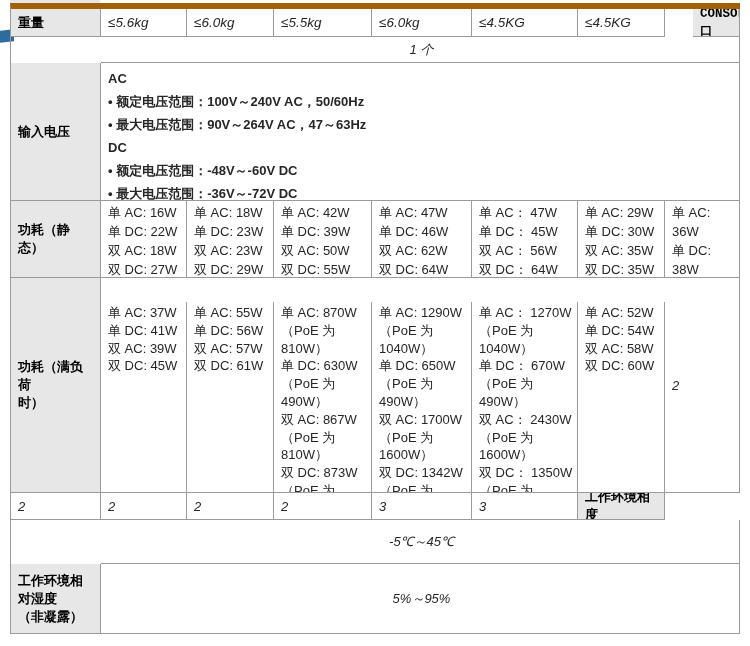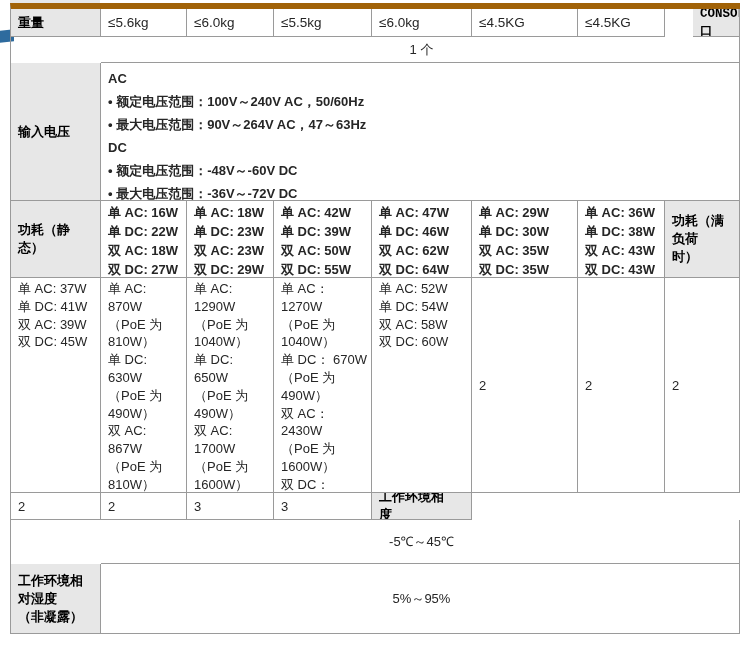--- a/index.html
+++ b/index.html
@@ -39,29 +39,30 @@
     color: #000000;
     display: flex; align-items: center;
     padding: 2px 5px 2px 7px;
     white-space: pre-line;
     line-height: 18px;
   }
   .mono { font-family: "Liberation Mono", "DejaVu Sans Mono", monospace; font-size: 12.5px; margin-left: 28px; }
   .val {
     display: flex; align-items: center;
     padding: 2px 4px 2px 7px;
+    font-style: italic;
   }
   .center { justify-content: center; }
   .span7 { grid-column: 2 / 9; }
   .lines {
     white-space: pre-wrap;
     padding: 2px 3px 0 7px;
   }
-  .lh19 { line-height: 19px; font-weight: bold; }
-  .lh18 { line-height: 17.8px; }
+  .lh19 { line-height: 19px; }
+  .lh18 { line-height: 17.8px; margin-top: 24px; }
   .volt {
     grid-column: 2 / 9;
     white-space: pre-wrap;
     line-height: 23px;
     padding: 4px 0 0 7px;
     font-weight: bold;
   }
   .wv { font-size: 13.5px; }
 </style>
 </head>
@@ -101,35 +102,43 @@
 双 AC: 23W
 双 DC: 29W</div>
   <div class="c lines lh19">单 AC: 42W
 单 DC: 39W
 双 AC: 50W
 双 DC: 55W</div>
   <div class="c lines lh19">单 AC: 47W
 单 DC: 46W
 双 AC: 62W
 双 DC: 64W</div>
+  <div class="c lines lh19">单 AC： 47W
+单 DC： 45W
+双 AC： 56W
+双 DC： 64W</div>
   <div class="c lines lh19">单 AC: 29W
 单 DC: 30W
 双 AC: 35W
 双 DC: 35W</div>
   <div class="c lines lh19">单 AC: 36W
 单 DC: 38W
 双 AC: 43W
 双 DC: 43W</div>
 
   <div class="c lbl">功耗（满负荷
 时）</div>
   <div class="c lines lh18">单 AC: 37W
 单 DC: 41W
 双 AC: 39W
 双 DC: 45W</div>
+  <div class="c lines lh18">单 AC: 55W
+单 DC: 56W
+双 AC: 57W
+双 DC: 61W</div>
   <div class="c lines lh18">单 AC: 870W
 （PoE 为
 810W）
 单 DC: 630W
 （PoE 为
 490W）
 双 AC: 867W
 （PoE 为
 810W）
 双 DC: 873W

